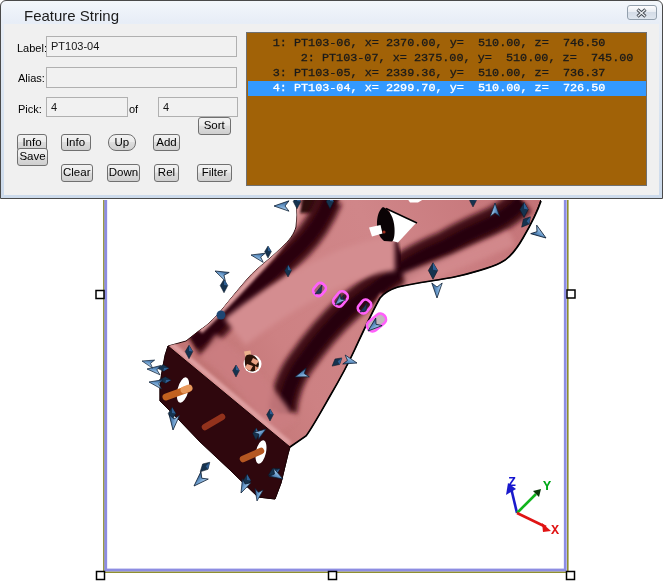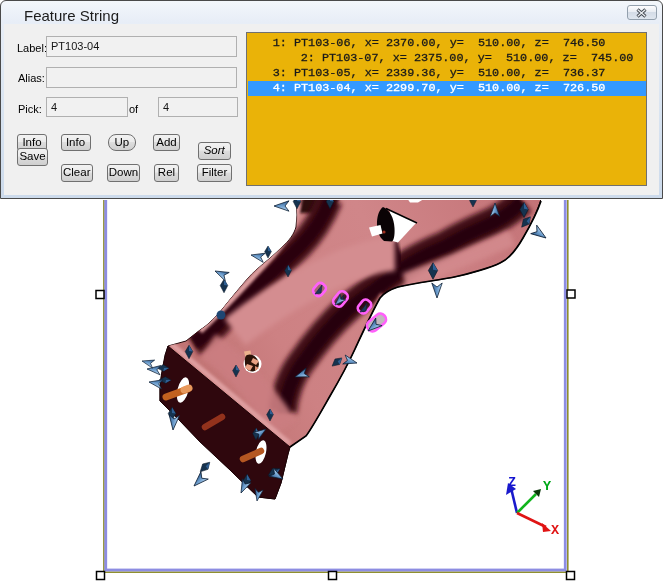--- a/index.html
+++ b/index.html
@@ -15,21 +15,21 @@
   #dlgbody{left:4px;top:24px;width:655px;height:171px;background:#f0f0f0;}
   #title{left:8px;top:6.5px;font-size:15px;color:#1c1c1c;margin-left:16px;}
   #closebtn{left:627px;top:5px;width:28px;height:13px;border:1px solid #93a0ad;border-radius:3px;
     background:linear-gradient(#fdfdfe 0%,#e9edf3 45%,#d4dce7 50%,#dfe6ef 100%);}
   .lab{font-size:11px;color:#000;}
   .fld{background:#f1f1f1;border:1px solid #b0b0b0;font-size:11px;color:#151515;
     line-height:19px;padding-left:4px;}
   .btn{border:1px solid #707070;border-radius:3px;font-size:11.5px;color:#000;
     text-align:center;line-height:15.5px;
     background:linear-gradient(#f2f2f2 0%,#ebebeb 45%,#dddddd 50%,#cfcfcf 100%);}
-  #lst{left:246px;top:32px;width:399px;height:152px;background:#eab308;border:1px solid #707070;
+  #lst{left:246px;top:32px;width:399px;height:152px;background:#a16207;border:1px solid #707070;
     font-family:"Liberation Mono",monospace;font-size:11.8px;color:#1a1a1a;overflow:hidden;}
   .row{position:absolute;left:1px;width:399px;height:15px;line-height:15px;white-space:pre;
     padding-left:10.5px;-webkit-text-stroke:0.3px;}
   .sel{background:#3399ff;color:#ffffff;}
 </style>
 </head>
 <body>
 
 <div class="abs" id="vp">
 <svg width="664" height="381" viewBox="0 200 664 381">
@@ -239,21 +239,21 @@
   <div class="abs fld" style="left:46px;top:67px;width:185px;height:19px;"></div>
   <div class="abs lab" style="left:18px;top:103px;">Pick:</div>
   <div class="abs fld" style="left:46px;top:97px;width:76px;height:18px;">4</div>
   <div class="abs lab" style="left:129px;top:103px;">of</div>
   <div class="abs fld" style="left:158px;top:97px;width:74px;height:18px;">4</div>
 
   <div class="abs btn" style="left:17px;top:133.5px;width:28px;height:15.5px;">Info</div>
   <div class="abs btn" style="left:60.5px;top:133.5px;width:28px;height:15.5px;">Info</div>
   <div class="abs btn" style="left:108px;top:133.5px;width:25.5px;height:15.5px;border-radius:8px;">Up</div>
   <div class="abs btn" style="left:153px;top:133.5px;width:25px;height:15.5px;">Add</div>
-  <div class="abs btn" style="left:198px;top:142px;width:30.5px;height:15.5px;font-style:italic;">Sort</div>
+  <div class="abs btn" style="left:198px;top:117px;width:30.5px;height:15.5px;">Sort</div>
   <div class="abs btn" style="left:17px;top:148px;width:29px;height:15.5px;">Save</div>
   <div class="abs btn" style="left:60.5px;top:164px;width:30.5px;height:15.5px;text-align:center;">Clear</div>
   <div class="abs btn" style="left:107px;top:164px;width:31px;height:15.5px;">Down</div>
   <div class="abs btn" style="left:154px;top:164px;width:23px;height:15.5px;">Rel</div>
   <div class="abs btn" style="left:197px;top:164px;width:33px;height:15.5px;">Filter</div>
 
   <div class="abs" id="lst">
     <div class="row" style="top:2.5px;">  1: PT103-06, x= 2370.00, y=  510.00, z=  746.50</div>
     <div class="row" style="top:17.5px;margin-left:28px;">  2: PT103-07, x= 2375.00, y=  510.00, z=  745.00</div>
     <div class="row" style="top:32.5px;">  3: PT103-05, x= 2339.36, y=  510.00, z=  736.37</div>

